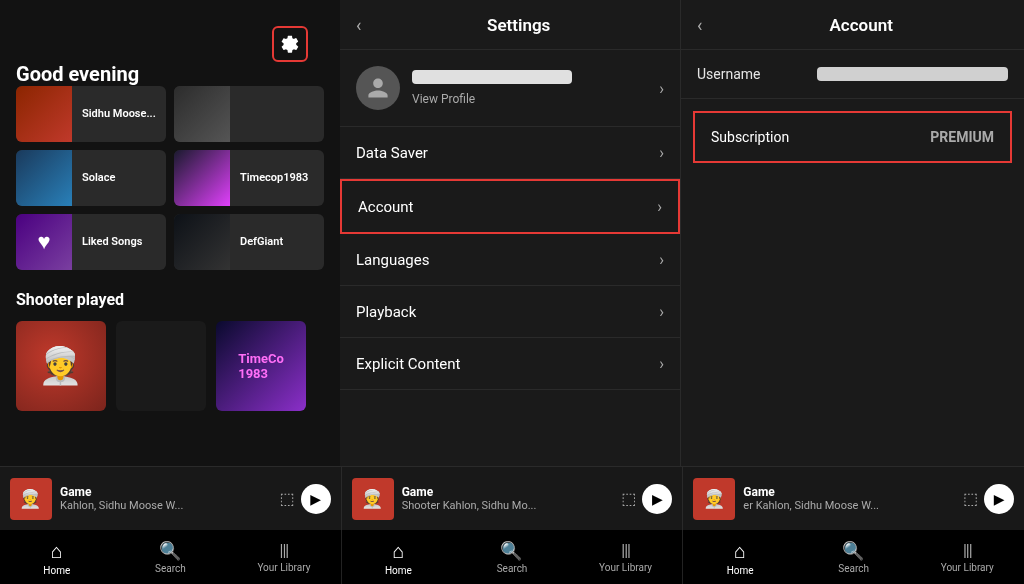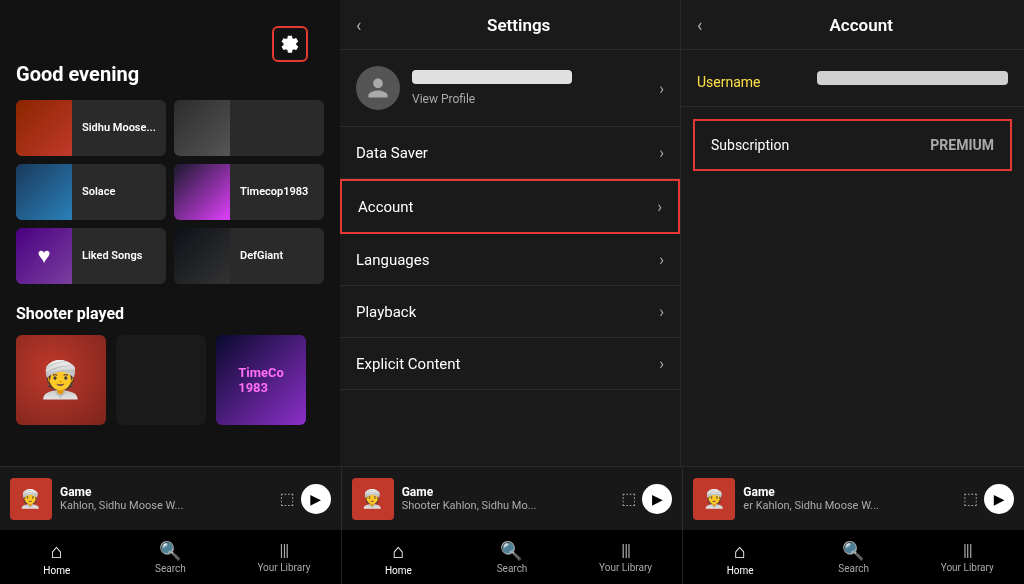--- a/index.html
+++ b/index.html
@@ -25,21 +25,20 @@
     .left-panel {
       width: 340px;
       background: #121212;
       padding: 16px;
       overflow: hidden;
       flex-shrink: 0;
     }
     .left-panel .greeting {
       font-size: 20px;
       font-weight: 700;
-      margin-bottom: 14px;
     }
     .grid {
       display: grid;
       grid-template-columns: 1fr 1fr;
       gap: 8px;
       margin-bottom: 20px;
     }
     .grid-item {
       background: #2a2a2a;
       border-radius: 6px;
@@ -210,23 +209,22 @@
     }
 
     .account-row {
       display: flex;
       align-items: center;
       padding: 16px;
       border-bottom: 1px solid #2a2a2a;
     }
     .account-label {
       font-size: 14px;
-      color: #fde047;
+      color: #e5e5e5;
       width: 120px;
-      margin-top: 8px;
     }
     .account-value-bar {
       height: 14px;
       background: #d0d0d0;
       border-radius: 4px;
       flex: 1;
     }
 
     .subscription-row {
       display: flex;

